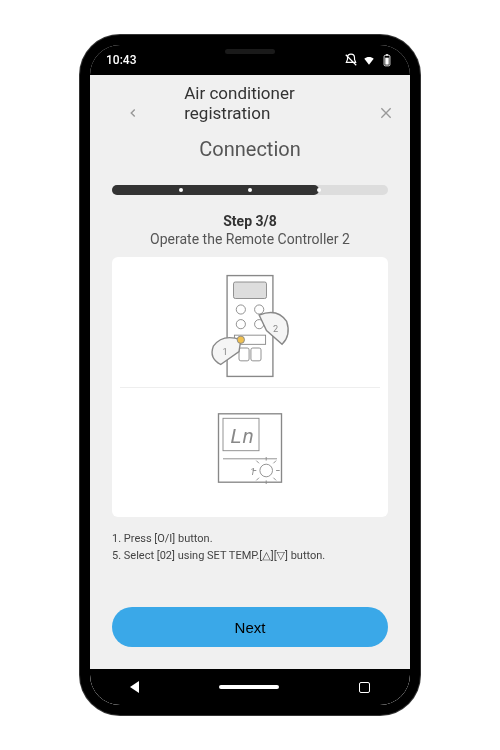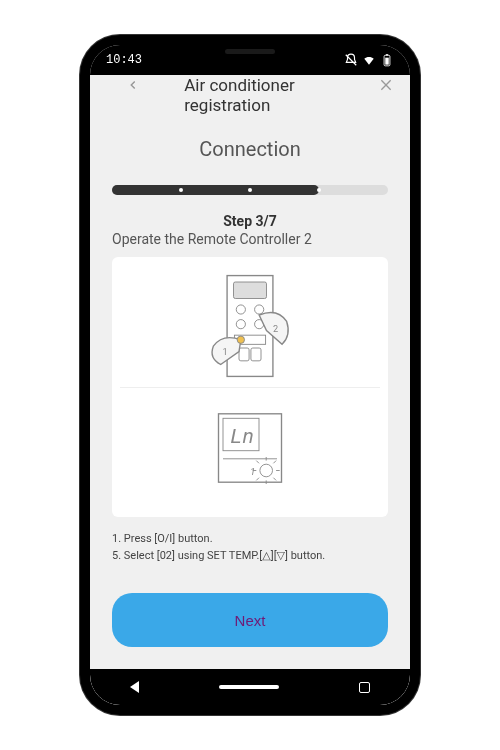--- a/index.html
+++ b/index.html
@@ -43,28 +43,28 @@
   .status-bar {
     height: 30px;
     background: #000;
     display: flex;
     align-items: center;
     justify-content: space-between;
     padding: 0 16px 0 16px;
     color: #fff;
     font-size: 12px;
   }
-  .status-left { font-weight: 500; font-family: Liberation Mono, monospace; }
+  .status-left { font-weight: 500; }
   .status-right { display: flex; gap: 4px; align-items: center; }
   .status-icon { width: 14px; height: 14px; display: inline-block; }
   .header {
     height: 48px;
     background: #f0f0f0;
     display: flex;
-    align-items: flex-start;
+    align-items: flex-end;
     padding: 0 14px;
     position: relative;
     margin-left: 19px;
   }
   .back-chevron {
     width: 20px;
     height: 20px;
     display: flex;
     align-items: center;
     justify-content: center;
@@ -125,21 +125,21 @@
     border-radius: 50%;
   }
   .step-title {
     text-align: center;
     font-size: 14px;
     color: #333;
     font-weight: 700;
     margin-bottom: 2px;
   }
   .step-subtitle {
-    text-align: left;
+    text-align: center;
     font-size: 14px;
     color: #555;
     font-weight: 400;
     margin-bottom: 10px;
   }
   .illustration {
     background: #fff;
     border-radius: 6px;
     height: 260px;
     display: flex;
@@ -160,23 +160,23 @@
     margin-top: 14px;
     font-size: 11px;
     color: #444;
     line-height: 1.5;
   }
   .next-button {
     position: absolute;
     bottom: 58px;
     left: 22px;
     right: 22px;
-    height: 54px;
+    height: 40px;
     background: #3aa8e8;
-    color: #701a75;
+    color: #000000;
     border: none;
     border-radius: 20px;
     font-size: 15px;
     font-weight: 400;
     display: flex;
     align-items: center;
     justify-content: center;
   }
   .nav-bar {
     position: absolute;
@@ -251,21 +251,21 @@
     <div class="content">
       <div class="section-title">Connection</div>
 
       <div class="progress-track">
         <div class="progress-fill"></div>
         <div class="progress-dot" style="left:25%"></div>
         <div class="progress-dot" style="left:50%"></div>
         <div class="progress-dot" style="left:75%"></div>
       </div>
 
-      <div class="step-title">Step 3/7</div>
+      <div class="step-title">Step 3/8</div>
       <div class="step-subtitle">Operate the Remote Controller 2</div>
 
       <div class="illustration">
         <div class="illus-top">
           <svg width="110" height="110" viewBox="0 0 120 120">
             <rect x="35" y="5" width="50" height="110" fill="none" stroke="#888" stroke-width="1.5"></rect>
             <rect x="42" y="12" width="36" height="18" rx="2" fill="#ddd" stroke="#888"></rect>
             <circle cx="50" cy="42" r="5" fill="none" stroke="#888"></circle>
             <circle cx="70" cy="42" r="5" fill="none" stroke="#888"></circle>
             <circle cx="50" cy="58" r="5" fill="none" stroke="#888"></circle>

